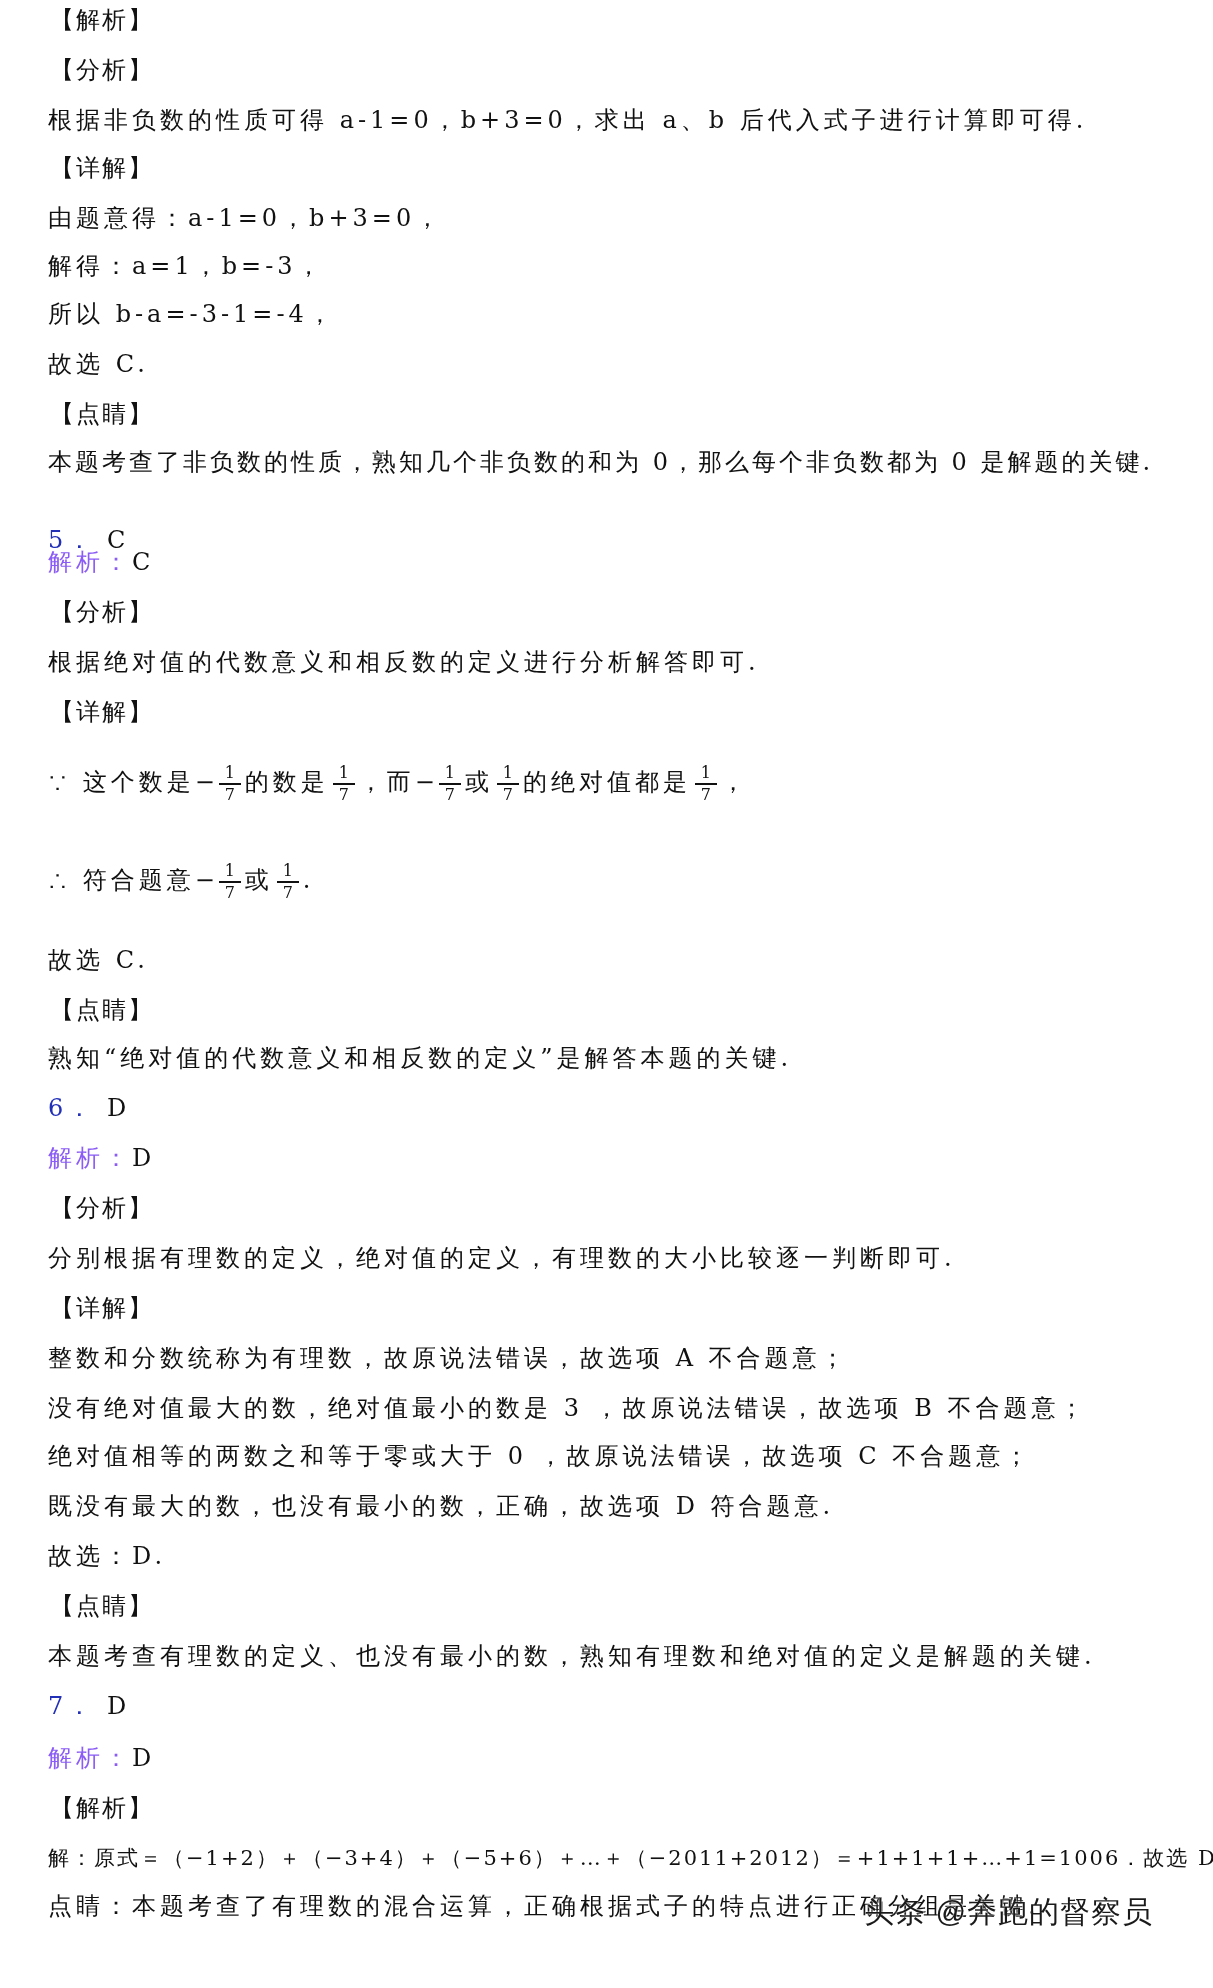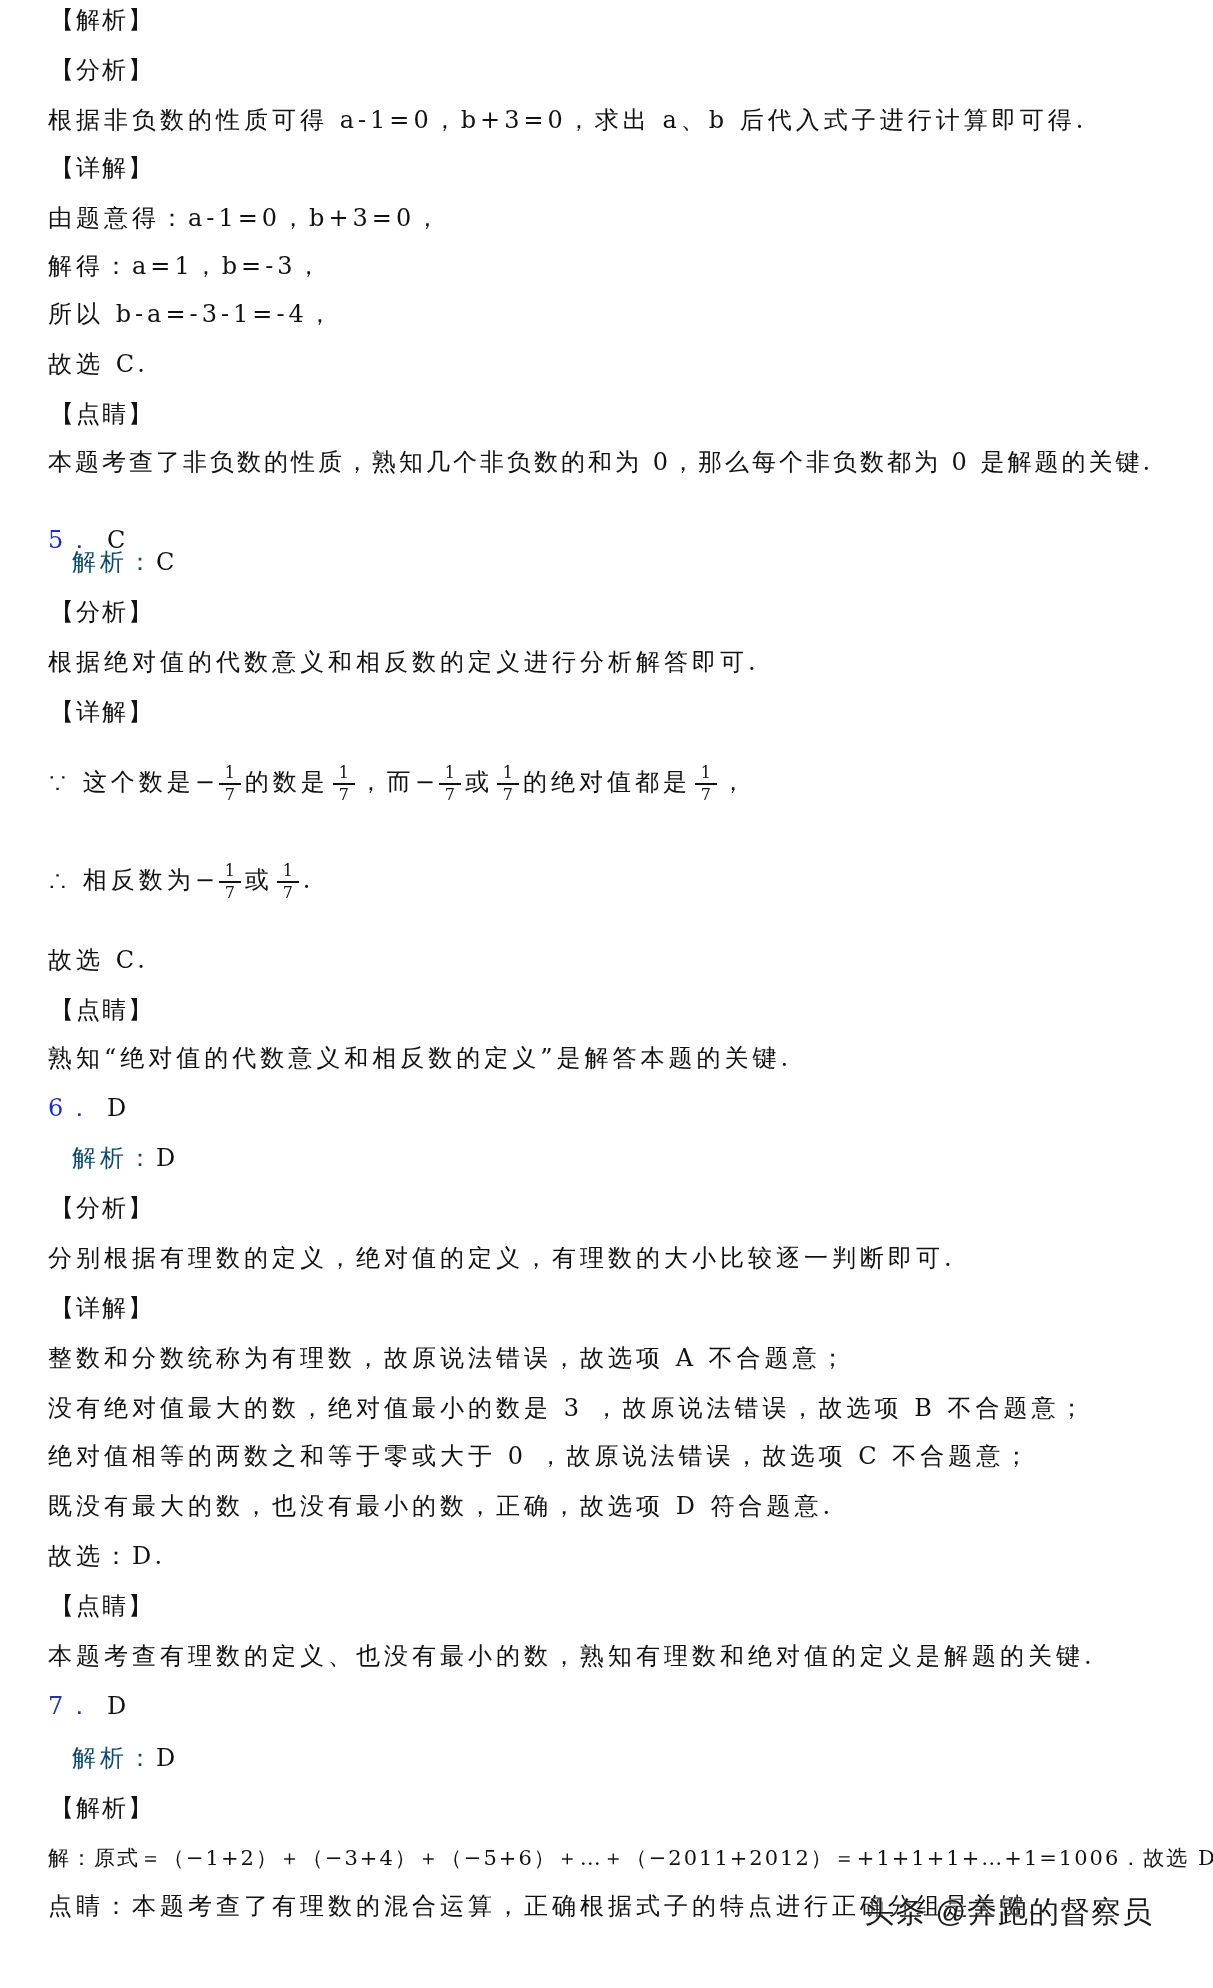--- a/index.html
+++ b/index.html
@@ -14,21 +14,21 @@
   .line {
     position: absolute;
     left: 48px;
     font-size: 24px;
     line-height: 32px;
     white-space: nowrap;
     letter-spacing: 4px;
   }
   .tag { left: 50px; letter-spacing: 2px; }
   .num { color: #2230b8; }
-  .label-green { color: #0c4a6e; margin-left: 24px; }
+  .label-green { color: #8b5cf6; }
   .frac {
     display: inline-flex;
     flex-direction: column;
     align-items: center;
     vertical-align: middle;
     font-size: 16px;
     line-height: 20px;
     margin: 0 4px;
     letter-spacing: 0;
   }
@@ -92,21 +92,21 @@
       <span class="denom">7</span>
     </span><span>的绝对值都是</span><span class="frac">
       <span class="numer">1</span>
       <span class="bar"></span>
       <span class="denom">7</span>
     </span><span>，</span>
 </div>
 
 <div class="line" style="top:850px; line-height:60px">
   <span>∴</span>
-  <span>相反数为</span><span class="minus">−</span><span class="frac">
+  <span>符合题意</span><span class="minus">−</span><span class="frac">
       <span class="numer">1</span>
       <span class="bar"></span>
       <span class="denom">7</span>
     </span><span>或</span><span class="frac">
       <span class="numer">1</span>
       <span class="bar"></span>
       <span class="denom">7</span>
     </span><span>.</span>
 </div>
 

